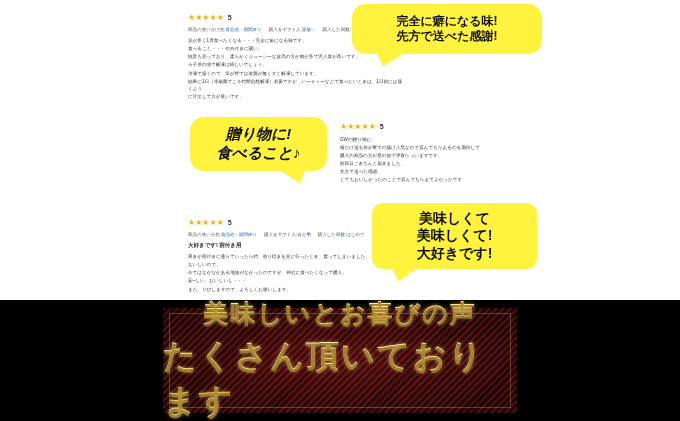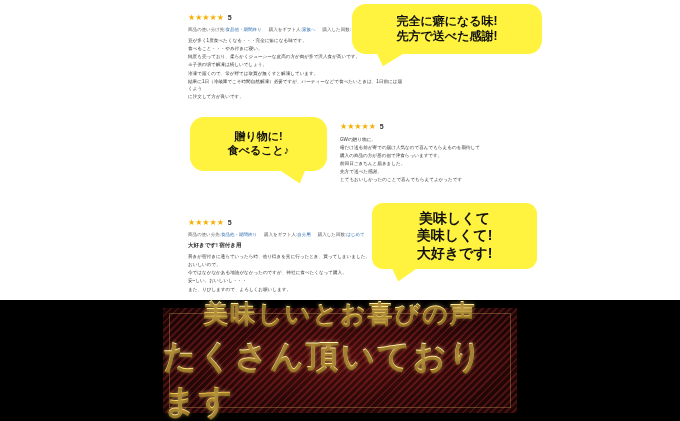--- a/index.html
+++ b/index.html
@@ -110,21 +110,22 @@
     left: 22px; bottom: -13px;
     border-left: 10px solid transparent;
     border-right: 18px solid transparent;
     border-top: 15px solid #fff33f;
     transform: rotate(8deg);
   }
 
   #bubble-2 {
     left: 190px; top: 117px;
     width: 137px; height: 54px;
-    font-size: 11px;
+    font-size: 15px;
+    font-style: italic;
   }
   #bubble-2 .tail {
     right: 20px; bottom: -13px;
     border-left: 18px solid transparent;
     border-right: 8px solid transparent;
     border-top: 15px solid #fff33f;
     transform: rotate(-6deg);
   }
 
   #bubble-3 {

